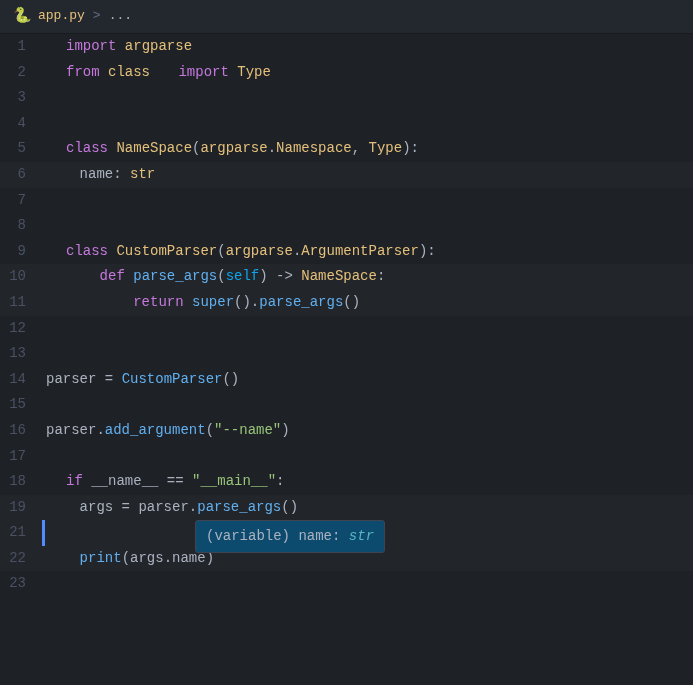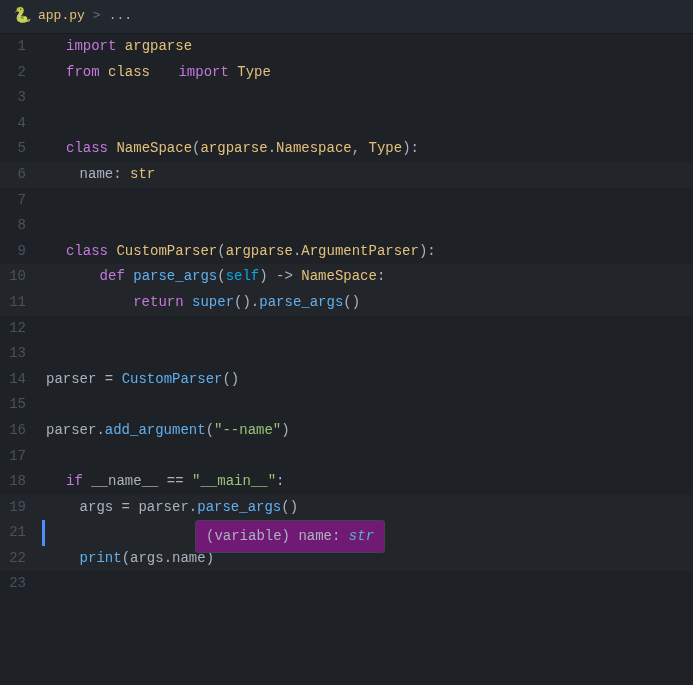--- a/index.html
+++ b/index.html
@@ -95,21 +95,21 @@
     .underline-blue { text-decoration-color: #61afef; }
 
     
     .indent-block {
       background-color: rgba(255,255,255,0.02);
     }
 
     
     .tooltip {
       position: absolute;
-      background-color: #701a75;
+      background-color: #0c4a6e;
       border: 1px solid #3e4451;
       border-radius: 3px;
       padding: 4px 10px;
       font-size: 14px;
       color: #abb2bf;
       white-space: nowrap;
       z-index: 10;
       left: 195px;
       top: 0;
     }

